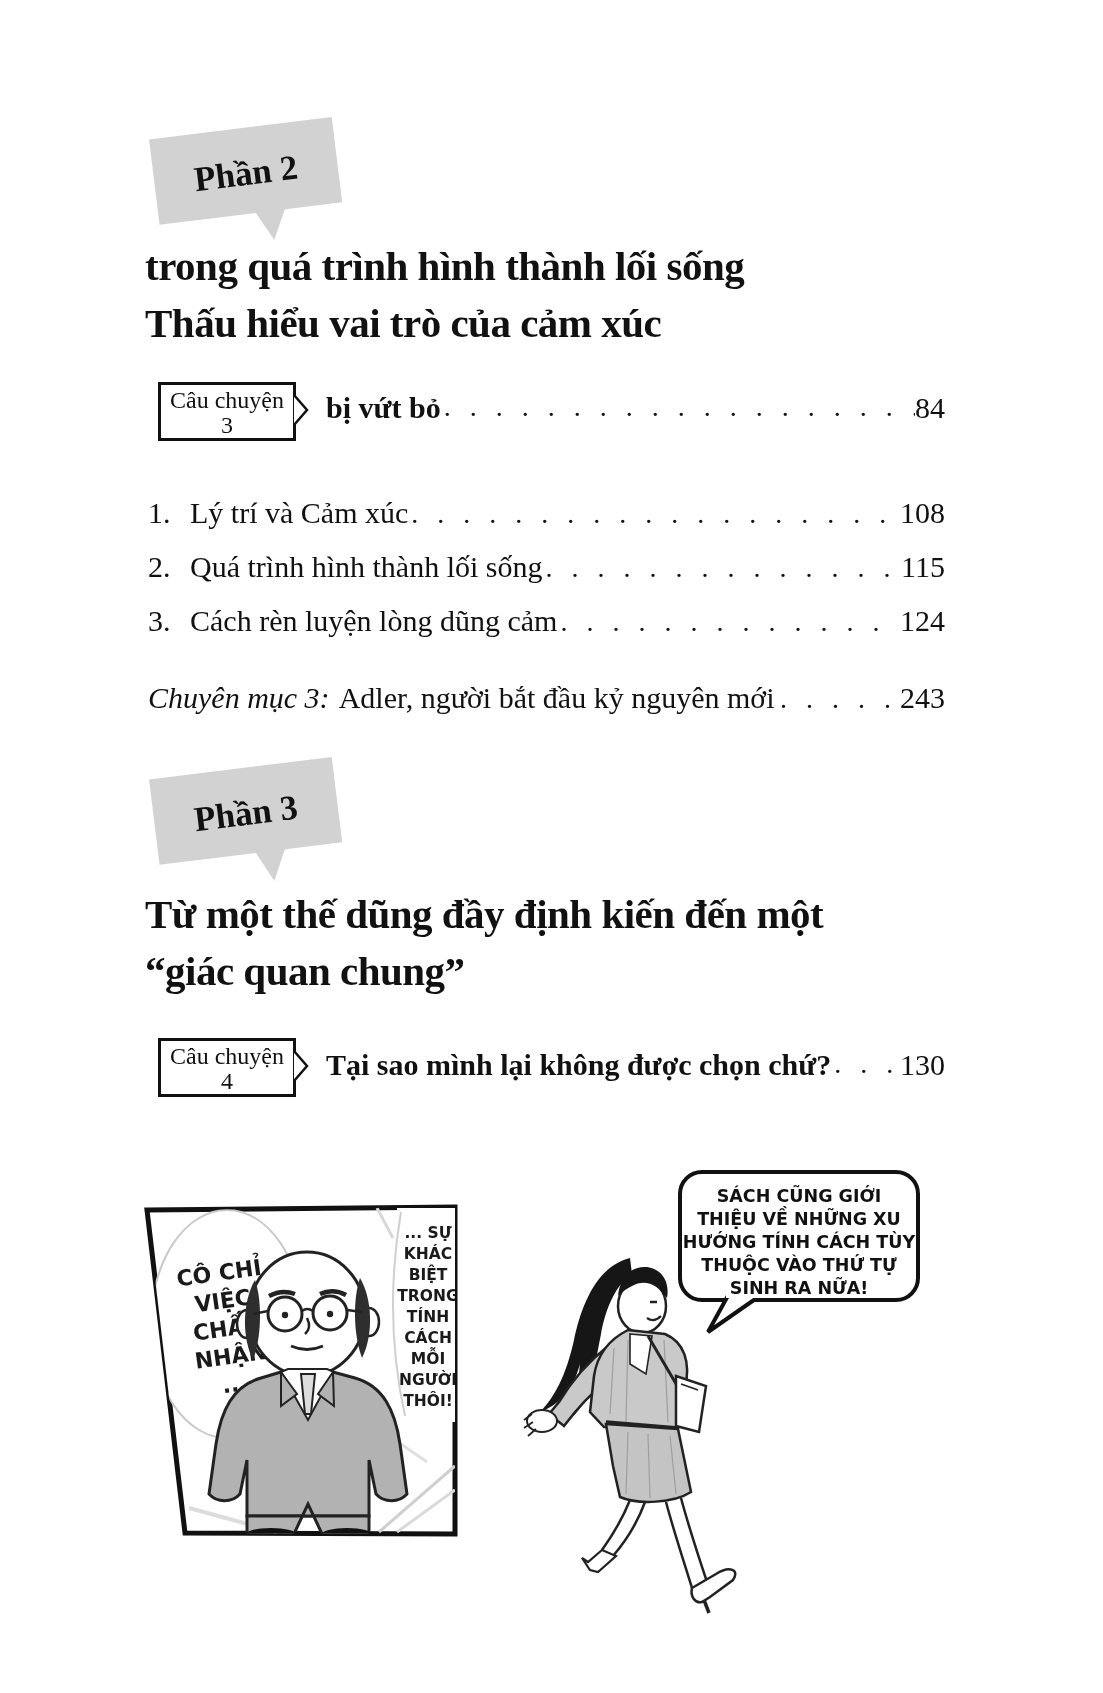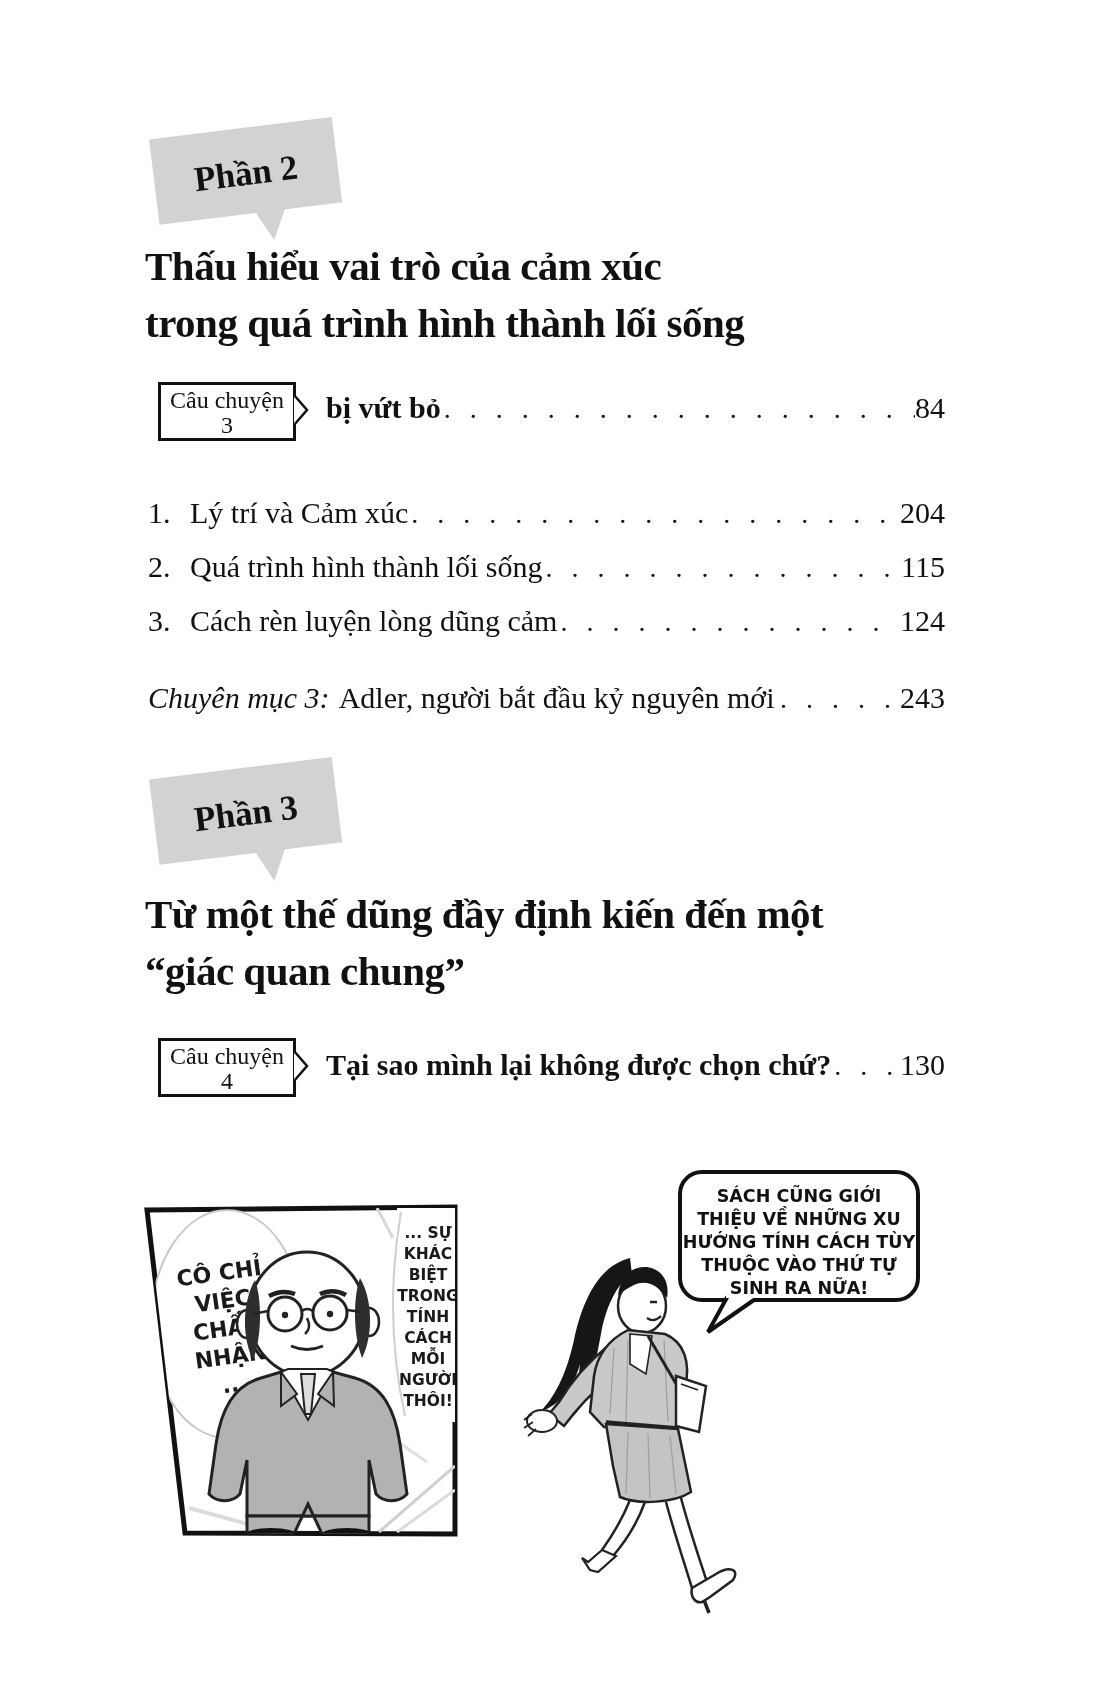--- a/index.html
+++ b/index.html
@@ -14,21 +14,21 @@
              line-height:57px;letter-spacing:-0.5px;}
 
   
   .story-row{position:absolute;left:158px;width:787px;display:flex;align-items:flex-start;}
   .cc-box{width:132px;border:3px solid #111;text-align:center;flex:none;padding:2px 0 1px 0;}
   .cc-box .cc-line1{font-size:24px;line-height:26px;}
   .cc-box .cc-line2{font-size:24px;line-height:24px;}
   .cc-chevron{flex:none;margin-left:-3px;margin-top:11px;}
   .story-text{flex:1;margin-left:16px;font-size:30px;font-weight:bold;min-width:0;}
   .story-line1{margin-top:5px;}
-  .story-flexline{display:flex;align-items:flex-end;margin-top:9px;min-width:0;}
+  .story-flexline{display:flex;align-items:flex-start;margin-top:9px;min-width:0;}
   .story-row4 .story-flexline{margin-top:10px;}
 
   .leader{flex:1;overflow:hidden;white-space:nowrap;font-weight:normal;font-size:28px;
           letter-spacing:6px;padding:0 3px;text-align:right;min-width:0;}
   .pagenum{font-weight:normal;font-size:30px;flex:none;}
 
   
   .toc{position:absolute;left:148px;top:496px;width:797px;font-size:30px;}
   .toc-row{display:flex;align-items:baseline;margin-bottom:20px;}
   .toc-num{width:42px;flex:none;}
@@ -51,22 +51,22 @@
     <svg width="215" height="132" viewBox="0 0 215 132">
       <g transform="rotate(-7 105 62)">
         <rect x="14" y="16" width="184" height="86" fill="#d2d2d2"></rect>
         <polygon points="110,100 126,131 142,98" fill="#d2d2d2"></polygon>
         <text class="serif-t" x="106" y="73" text-anchor="middle" font-size="35" font-weight="bold" fill="#111">Phần 2</text>
       </g>
     </svg>
   </div>
 
   <div class="sec-title" style="top:238px;">
+    <div>trong quá trình hình thành lối sống</div>
     <div>Thấu hiểu vai trò của cảm xúc</div>
-    <div>trong quá trình hình thành lối sống</div>
   </div>
 
   <div class="story-row" style="top:382px;">
     <div class="cc-box">
       <div class="cc-line1">Câu chuyện</div>
       <div class="cc-line2">3</div>
     </div>
     <svg class="cc-chevron" width="17" height="34" viewBox="0 0 17 34">
       <path d="M1 2 L14 17 L1 32" fill="#fff" stroke="#111" stroke-width="2.5"></path>
     </svg>
@@ -77,21 +77,21 @@
         <span class="pagenum">84</span>
       </div>
     </div>
   </div>
 
   <div class="toc">
     <div class="toc-row">
       <span class="toc-num">1.</span>
       <span class="toc-label">Lý trí và Cảm xúc</span>
       <span class="leader">. . . . . . . . . . . . . . . . . . . . . . . . . . . .</span>
-      <span class="pagenum">204</span>
+      <span class="pagenum">108</span>
     </div>
     <div class="toc-row">
       <span class="toc-num">2.</span>
       <span class="toc-label">Quá trình hình thành lối sống</span>
       <span class="leader">. . . . . . . . . . . . . . . . . . . . . . . . . . . .</span>
       <span class="pagenum">115</span>
     </div>
     <div class="toc-row">
       <span class="toc-num">3.</span>
       <span class="toc-label">Cách rèn luyện lòng dũng cảm</span>

